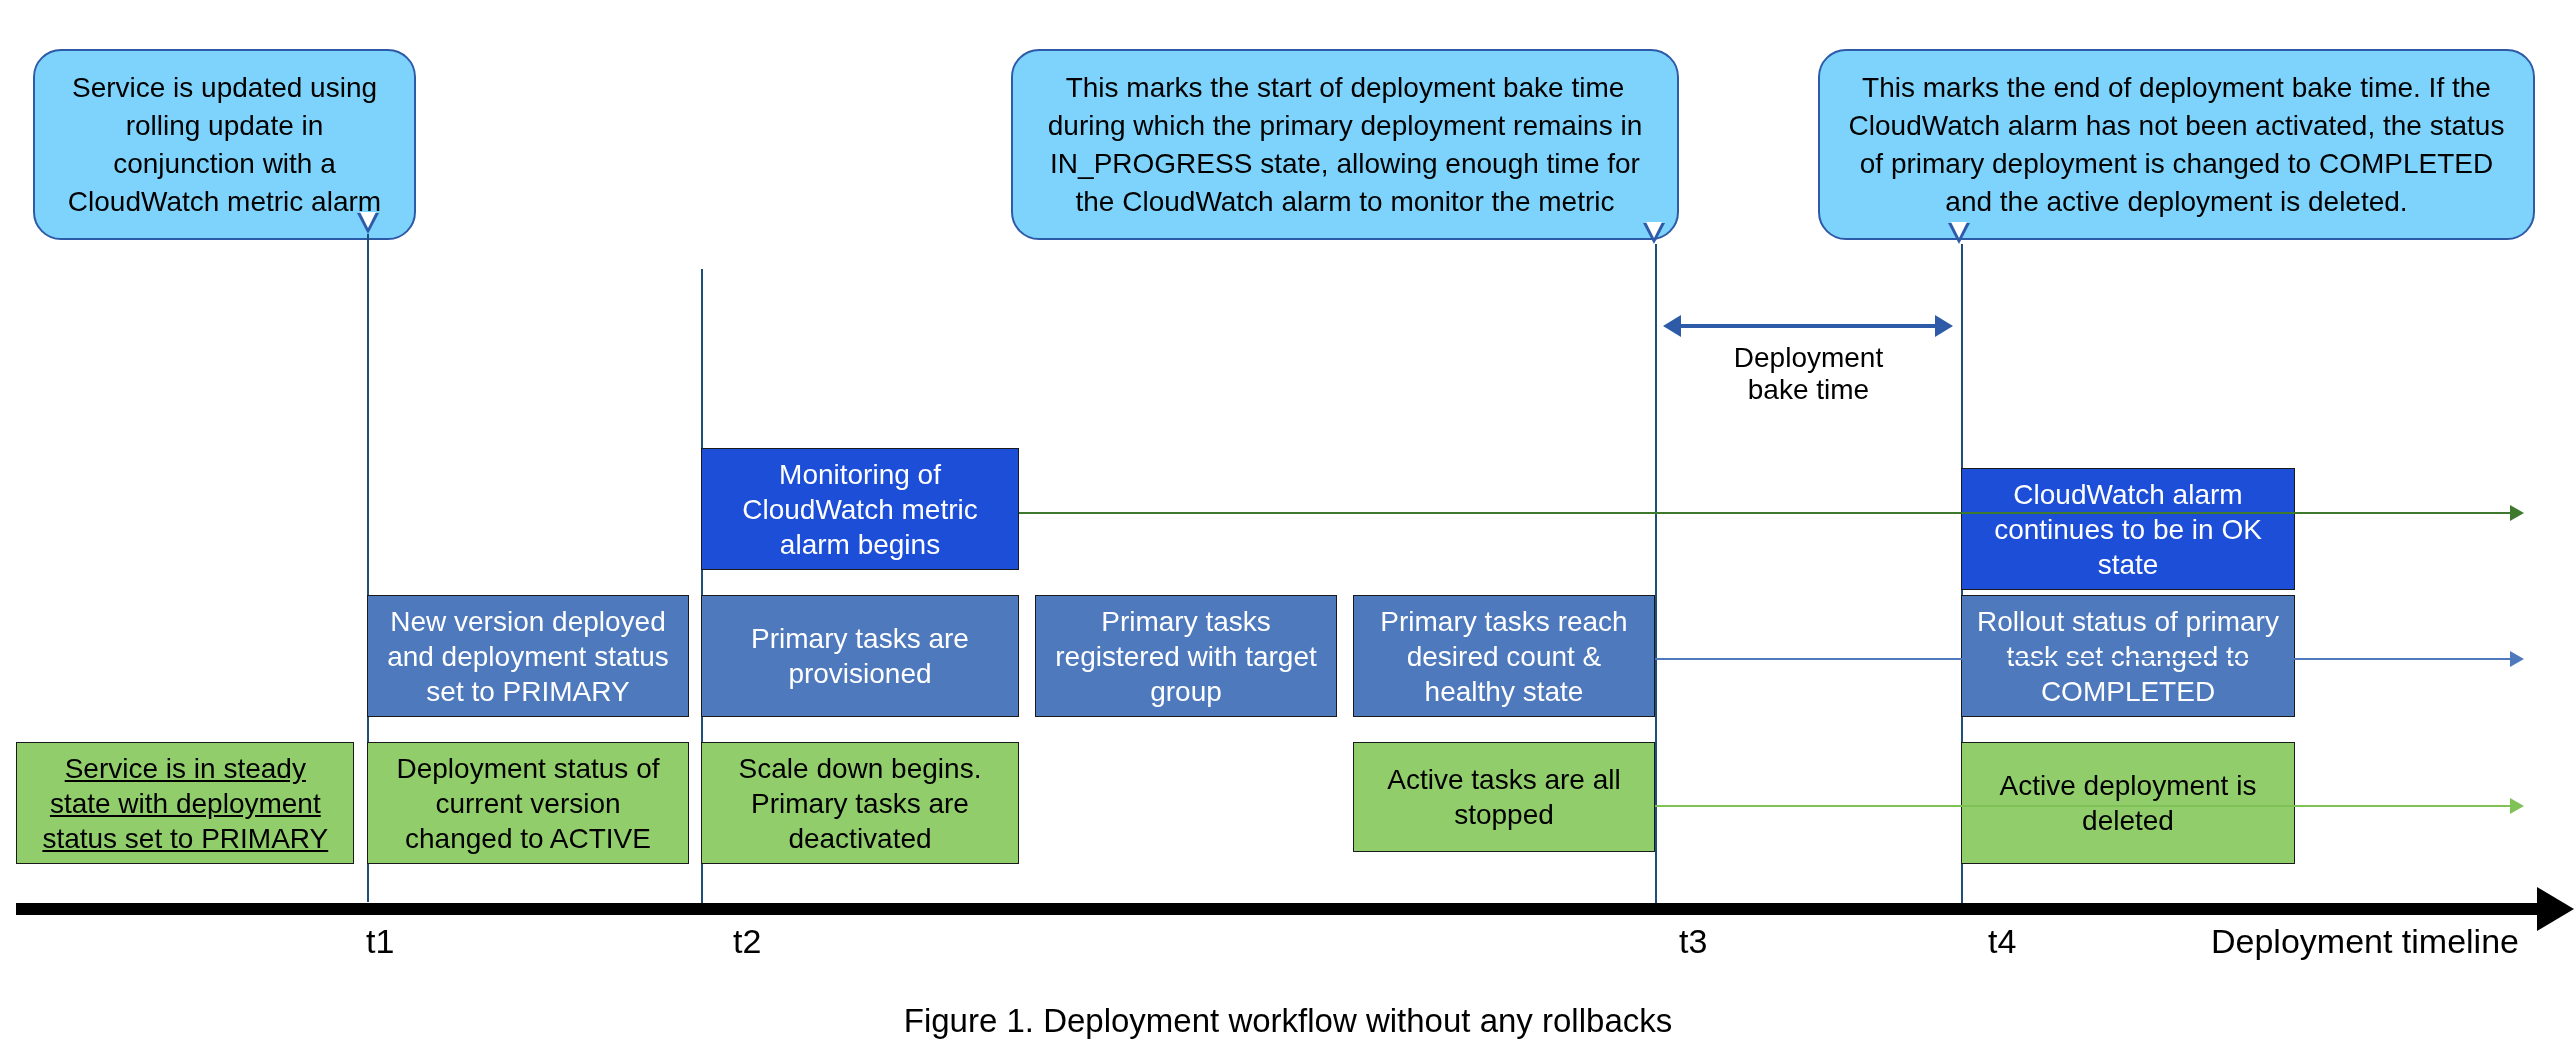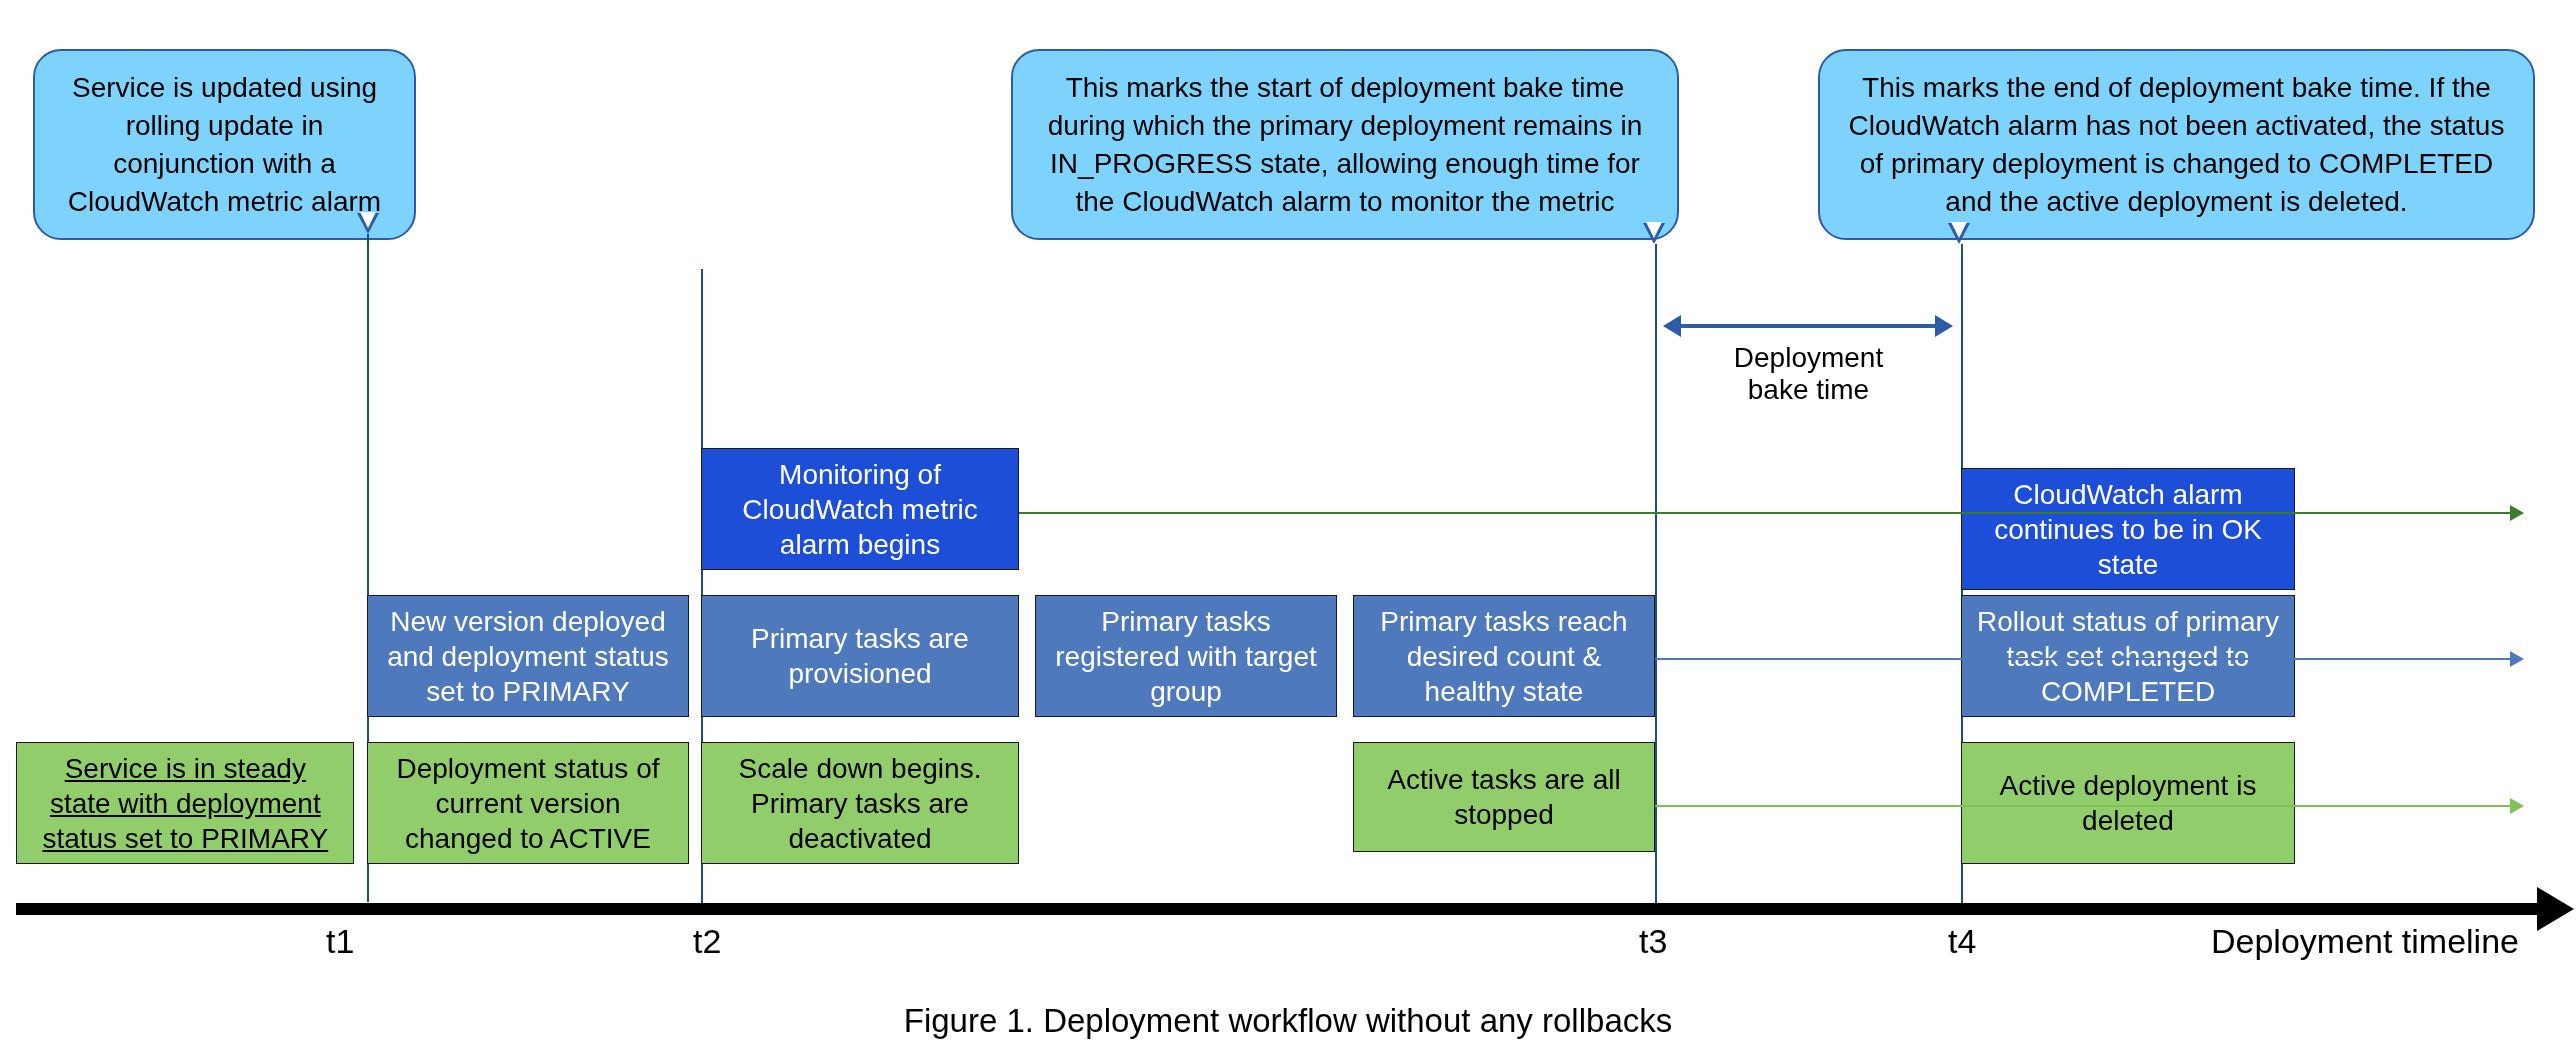--- a/index.html
+++ b/index.html
@@ -31,20 +31,21 @@
     width: 0; height: 0;
     border-left: 37px solid #000;
     border-top: 22px solid transparent;
     border-bottom: 22px solid transparent;
   }
   .tlabel {
     position: absolute;
     top: 906px;
     font-size: 34px;
     color: #000;
+    margin-left: 40px;
   }
   .axis-label {
     position: absolute;
     top: 906px;
     right: 57px;
     font-size: 34px;
     color: #000;
   }
   .caption {
     position: absolute;

